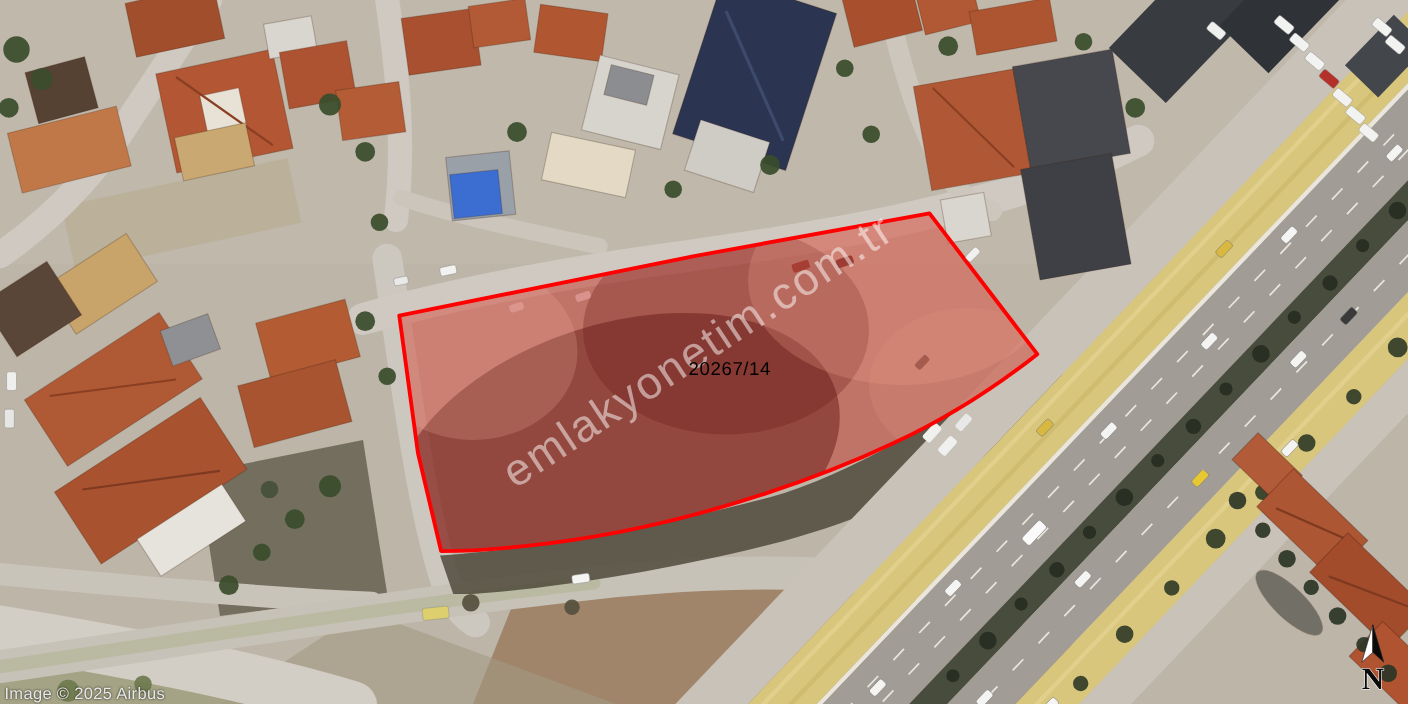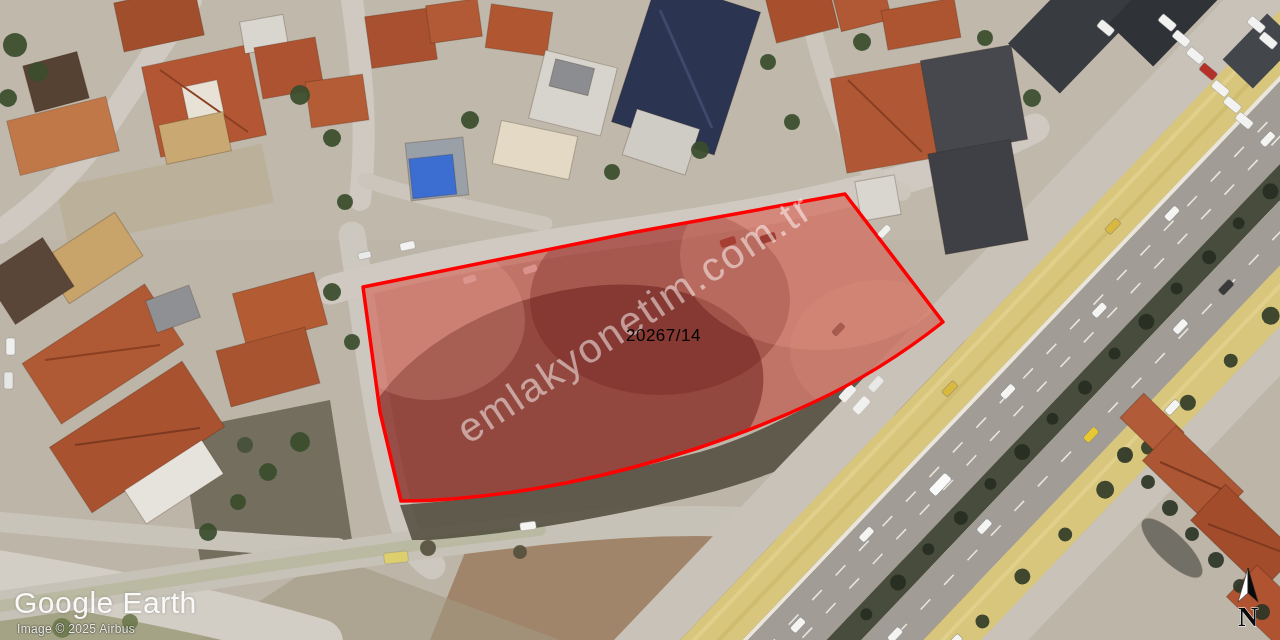--- a/index.html
+++ b/index.html
@@ -6,21 +6,21 @@
   .stage{position:relative;width:1280px;height:640px;overflow:hidden;
          font-family:"Liberation Sans",sans-serif;background:#bdb5a8;}
   .stage svg{position:absolute;left:0;top:0;}
   .overlay{position:absolute;pointer-events:none;}
   .watermark{left:448px;top:414px;transform:rotate(-33.5deg);transform-origin:0 0;
              font-size:41px;font-weight:500;letter-spacing:2px;
              color:rgba(255,255,255,0.5);white-space:nowrap;}
   .parcel-label{left:626px;top:326px;font-size:17px;color:#000000;letter-spacing:.5px;}
   .ge-logo{left:14px;top:586px;font-size:30px;color:rgba(255,255,255,0.93);
            letter-spacing:.5px;text-shadow:0 0 3px rgba(0,0,0,.25);}
-  .copyright{left:17px;top:622px;font-size:12px;color:rgba(255,255,255,0.88);
+  .copyright{left:4px;top:622px;font-size:15px;color:rgba(255,255,255,0.88);
              text-shadow:0 0 2px #000;letter-spacing:.3px;}
   .compass{left:1230px;top:566px;width:36px;height:70px;pointer-events:auto;}
 </style>
 </head>
 <body>
 
 <div class="stage">
 
   <svg width="1280" height="640" viewBox="0 0 1280 640">
     <defs>
@@ -266,21 +266,20 @@
       <rect x="1264" y="32" width="9" height="18" rx="2" transform="rotate(-50 1268 41)" fill="#f2f2f0"></rect>
       <rect x="1101" y="20" width="9" height="17" rx="2" transform="rotate(-50 1105 28)" fill="#efefed"></rect>
       <rect x="877" y="228" width="14" height="7" rx="2" transform="rotate(-46 884 231)" fill="#f0f0ee"></rect>
     </g>
   </svg>
 
   <div class="overlay watermark">emlakyonetim.com.tr</div>
 
   <div class="overlay parcel-label">20267/14</div>
 
-  <div class="overlay ge-logo">Google Earth</div>
 
   <div class="overlay copyright">Image © 2025 Airbus</div>
 
   <div class="overlay compass">
     <svg width="36" height="70" viewBox="0 0 36 70">
       <polygon points="18,2 8,36 18,27" fill="#ffffff" stroke="#222" stroke-width=".6"></polygon>
       <polygon points="18,2 28,36 18,27" fill="#0a0a0a" stroke="#222" stroke-width=".6"></polygon>
       <text x="18" y="60" text-anchor="middle" font-family="Liberation Serif, serif" font-size="28" font-weight="bold" fill="#0b0b0b" stroke="#ffffff" stroke-width="1" paint-order="stroke">N</text>
     </svg>
   </div>

